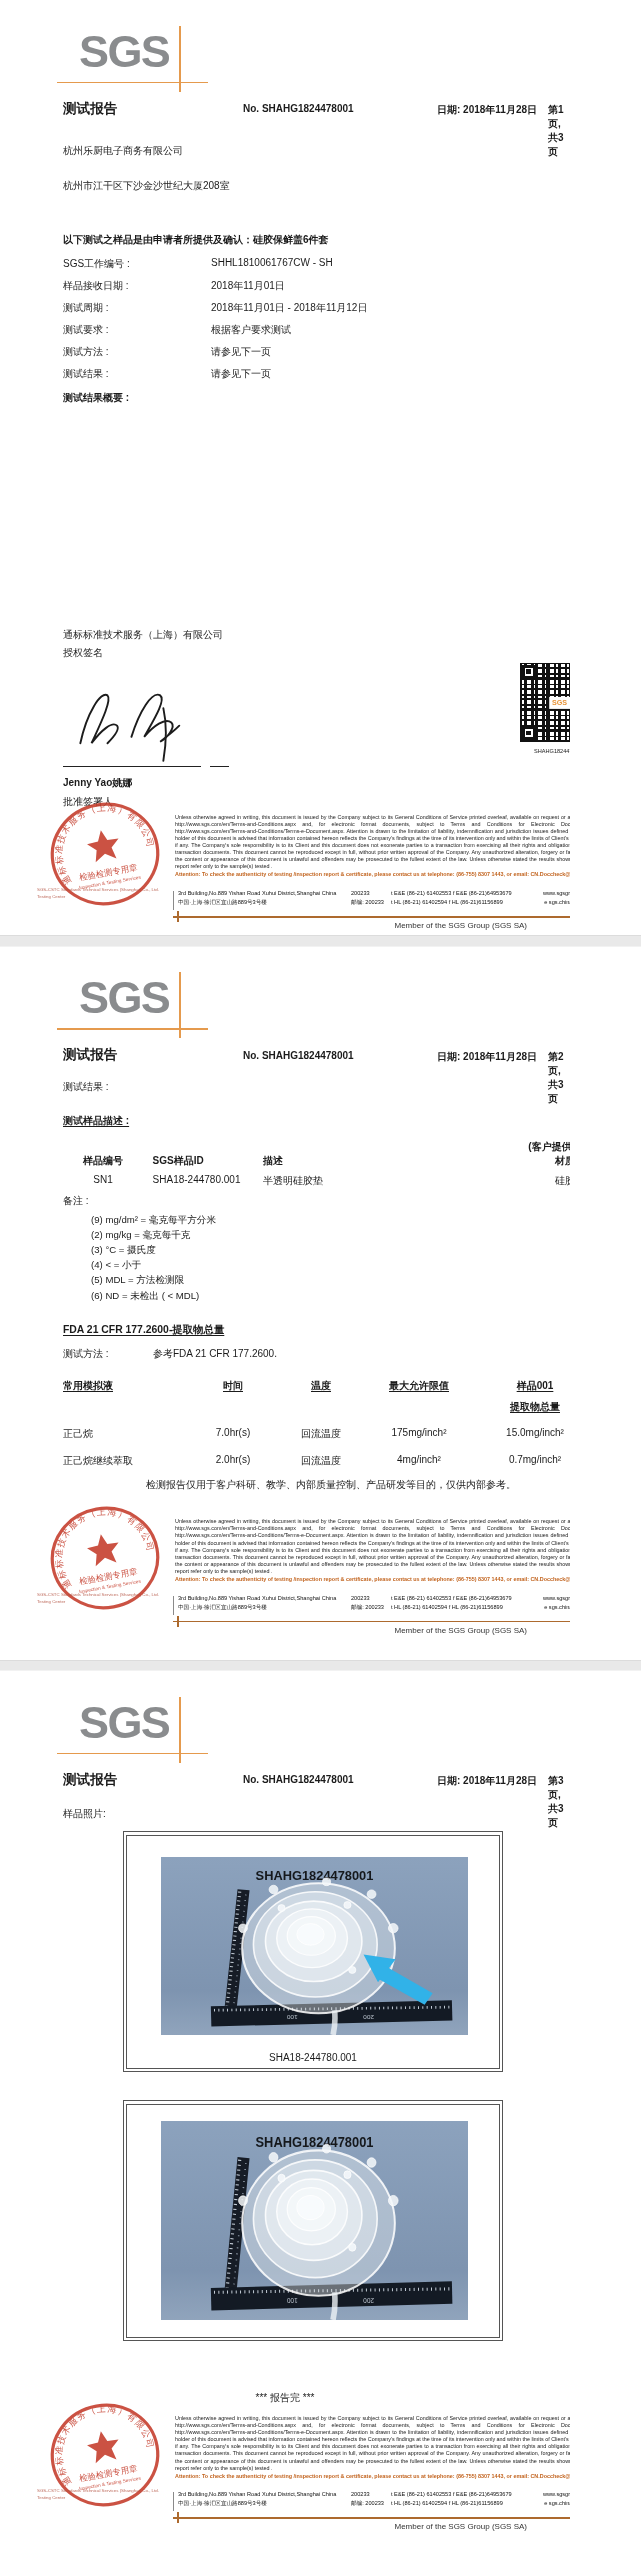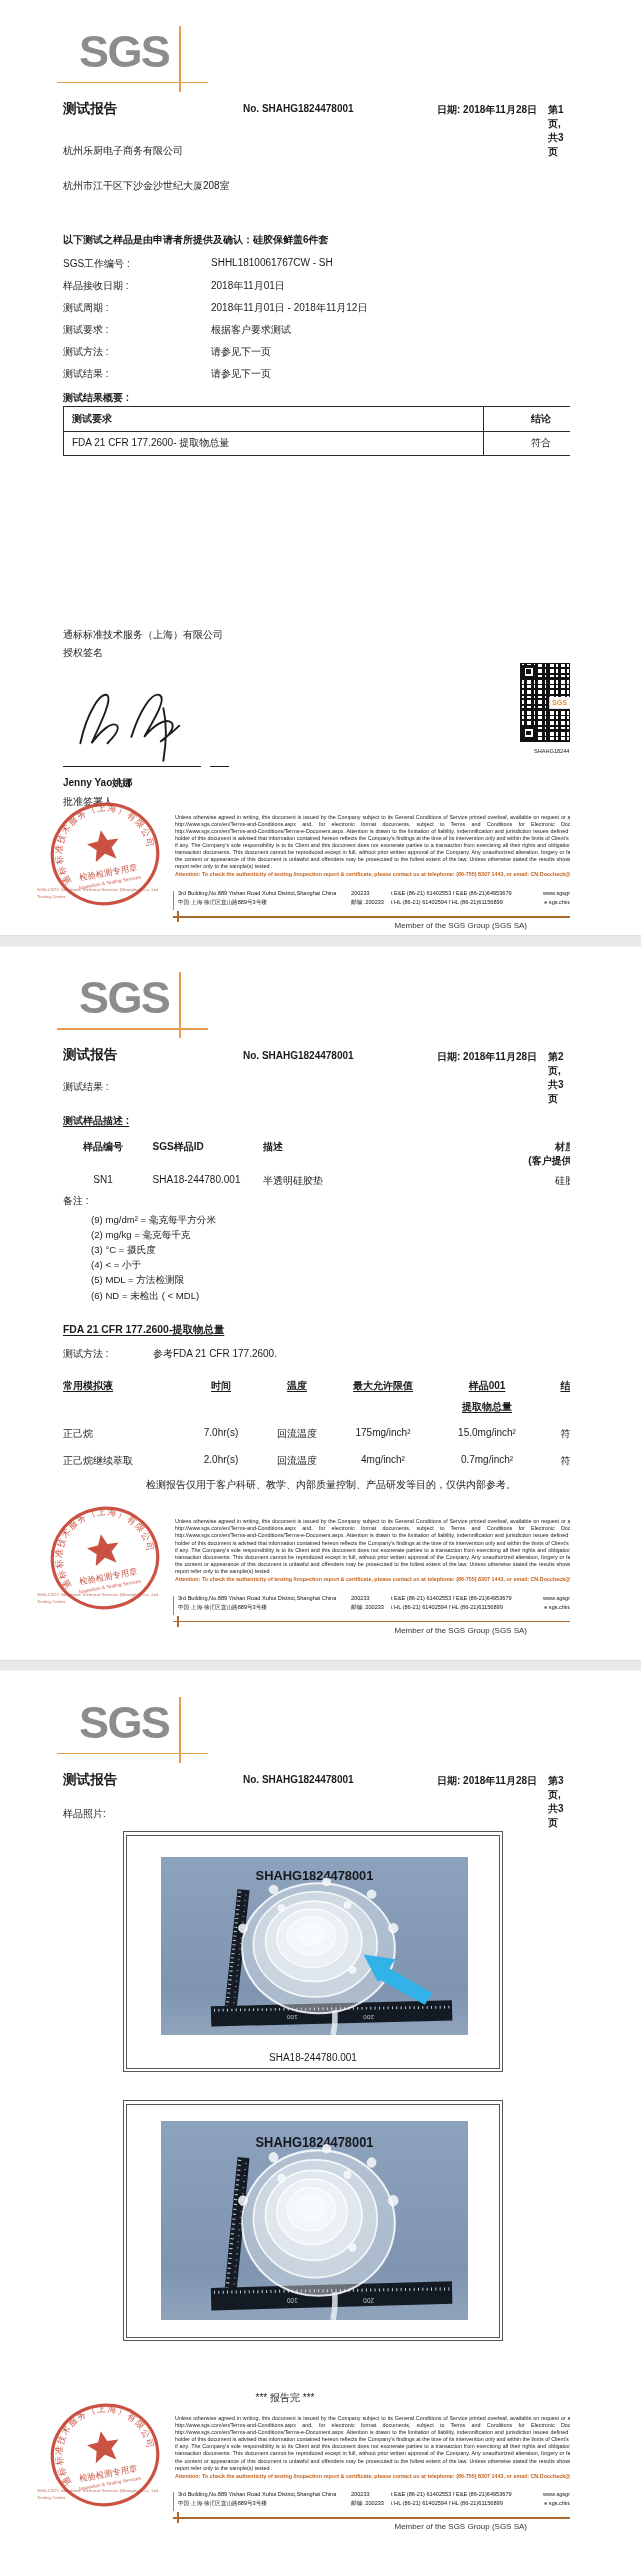--- a/index.html
+++ b/index.html
@@ -78,21 +78,21 @@
   .p2-stable .c1{text-align:center;}
   .p2-stable .c2{padding-left:9.6px;}
   .p2-stable .c4{text-align:right;padding-right:24px;}
   .p2-stable .vals{margin-top:6.4px;}
   .p2-note-h{position:absolute;top:247px;left:63px;font-size:10px;}
   .p2-notes{position:absolute;top:265px;left:91px;font-size:9.6px;line-height:15.2px;}
   .p2-fda{position:absolute;top:376px;left:63px;font-size:10.4px;font-weight:700;text-decoration:underline;text-underline-offset:2.4px;}
   .p2-method{position:absolute;top:400px;left:63px;font-size:10px;display:flex;}
   .p2-method .lb{width:90px;}
   .p2-rtable{position:absolute;top:432px;left:63px;width:536px;font-size:10px;}
-  .p2-rtable .rrow{display:grid;grid-template-columns:120px 76px 76px 96px 112px 55px;}
+  .p2-rtable .rrow{display:grid;grid-template-columns:120px 76px 76px 96px 112px 55px;gap:12px;}
   .p2-rtable .hd span{text-decoration:underline;text-underline-offset:2.4px;font-weight:600;}
   .p2-rtable .cc{text-align:center;}
   .p2-rtable .sub{margin-top:7px;}
   .p2-rtable .d1{margin-top:13px;}
   .p2-rtable .d2{margin-top:13px;}
   .p2-inote{position:absolute;top:531px;left:63px;width:536px;text-align:center;font-size:10px;}
 
   
   .p3-photos-h{position:absolute;top:136px;left:63px;font-size:10px;}
   .photo-box{position:absolute;left:123px;width:380px;height:241px;border:0.8px solid #555;padding:2.4px;box-sizing:border-box;background:#fff;}
@@ -145,32 +145,20 @@
       <div class="row">
           <span class="lb">测试方法 :</span>
           <span>请参见下一页</span>
         </div>
       <div class="row">
           <span class="lb">测试结果 :</span>
           <span>请参见下一页</span>
         </div>
     </div>
     <div class="p1-sumt">测试结果概要 :</div>
-    <table class="p1-table">
-      <tbody>
-          <tr>
-        <th>测试要求</th>
-        <th class="ccl">结论</th>
-      </tr>
-      <tr>
-        <td>FDA 21 CFR 177.2600- 提取物总量</td>
-        <td class="ccl">符合</td>
-      </tr>
-    </tbody>
-      </table>
     <div class="s-co">通标标准技术服务（上海）有限公司</div>
     <div class="s-auth">授权签名</div>
     <svg class="s-scribble" width="144" height="83" viewBox="0 0 180 104">
       <g fill="none" stroke="#1c1c1c" stroke-width="2.4" stroke-linecap="round">
         <path d="M14,78 C22,40 40,12 48,18 C54,24 38,56 28,78 C40,62 54,50 60,56 C64,61 54,72 48,78"></path>
         <path d="M78,70 C88,38 104,12 114,18 C122,24 104,52 94,70 C106,56 120,46 128,52 C134,58 122,72 114,76 C122,70 132,62 138,56"></path>
         <path d="M118,34 C122,52 122,76 118,100"></path>
       </g>
     </svg>
     <div class="s-line"></div>
@@ -238,30 +226,30 @@
     <div class="hdr">
       <span class="t">测试报告</span>
       <span class="no">No. SHAHG1824478001</span>
       <span class="dt">日期: 2018年11月28日</span>
       <span class="pg">第2页,共3页</span>
     </div>
     <div class="p2-res">测试结果 :</div>
     <div class="p2-desc">测试样品描述 :</div>
     <div class="p2-stable">
       <div class="grid h">
+        <span></span>
+          <span></span>
+          <span></span>
+        <span class="c4">(客户提供)</span>
+      </div>
+      <div class="grid h">
         <span class="c1">样品编号</span>
         <span class="c2">SGS样品ID</span>
         <span class="c3">描述</span>
         <span class="c4">材质</span>
-      </div>
-      <div class="grid h">
-        <span></span>
-          <span></span>
-          <span></span>
-        <span class="c4">(客户提供)</span>
       </div>
       <div class="grid vals">
         <span class="c1">SN1</span>
         <span class="c2">SHA18-244780.001</span>
         <span class="c3">半透明硅胶垫</span>
         <span class="c4">硅胶</span>
       </div>
     </div>
     <div class="p2-note-h">备注 :</div>
     <div class="p2-notes">

